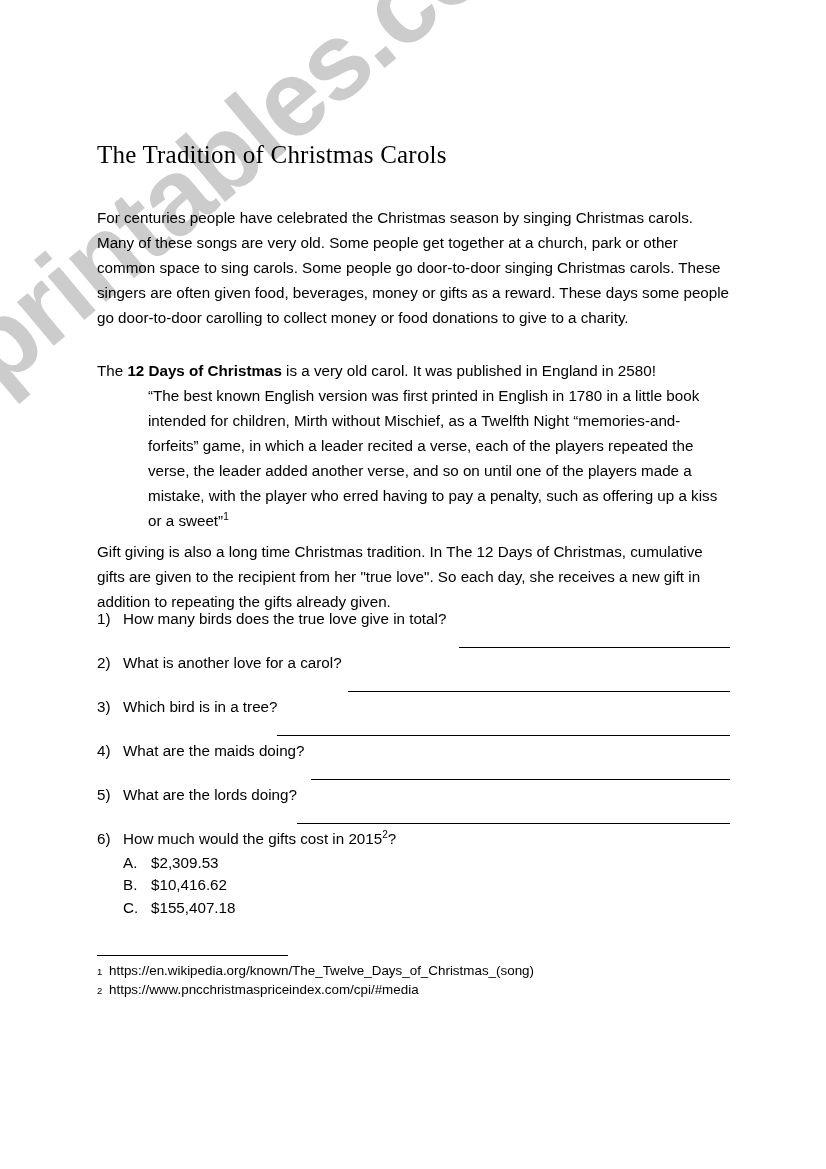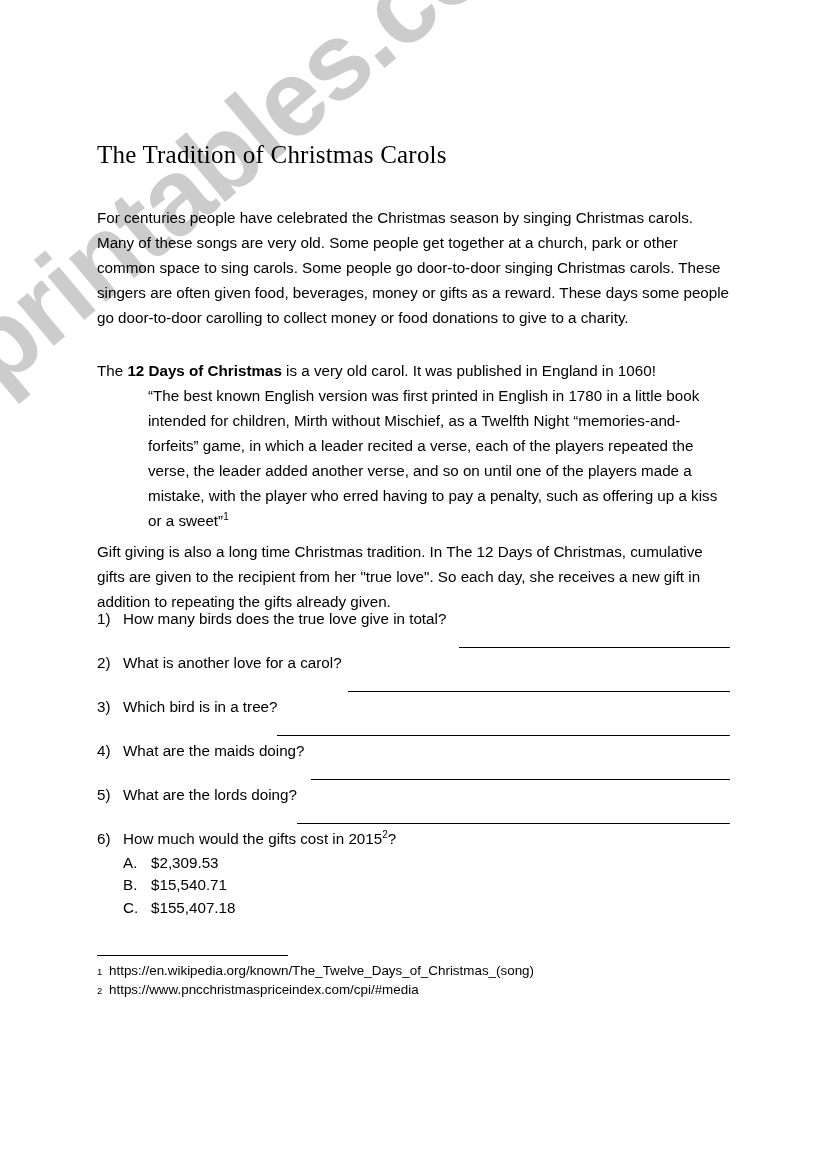--- a/index.html
+++ b/index.html
@@ -170,21 +170,21 @@
 <div class="page">
 
   <div class="watermark" style="color: rgb(204, 204, 204);">ESLprintables.com</div>
 
   <div class="content">
 
     <h1 class="doc-title">The Tradition of Christmas Carols</h1>
 
     <p class="body-block p-intro">For centuries people have celebrated the Christmas season by singing Christmas carols.  Many of these songs are very old.  Some people get together at a church, park or other common space to sing carols.  Some people go door-to-door singing Christmas carols.  These singers are often given food, beverages, money or gifts as a reward.  These days some people go door-to-door carolling to collect money or food donations to give to a charity.</p>
 
-    <p class="body-block p-carol"><span>The </span><span class="bold">12 Days of Christmas</span><span> is a very old carol.  It was published in England in 1060!</span></p>
+    <p class="body-block p-carol"><span>The </span><span class="bold">12 Days of Christmas</span><span> is a very old carol.  It was published in England in 2580!</span></p>
 
     <p class="body-block quote"><span>“The best known English version was first printed in English in 1780 in a little book intended for children, Mirth without Mischief, as a Twelfth Night “memories-and-forfeits” game, in which a leader recited a verse, each of the players repeated the verse, the leader added another verse, and so on until one of the players made a mistake, with the player who erred having to pay a penalty, such as offering up a kiss or a sweet”</span><span class="sup">1</span></p>
 
     <p class="body-block p-gift">Gift giving is also a long time Christmas tradition.  In The 12 Days of Christmas, cumulative gifts are given to the recipient from her "true love". So each day, she receives a new gift in addition to repeating the gifts already given.</p>
 
     <div class="questions">
 
       <div class="q-row">
         <span class="q-num">1)</span>
         <span class="q-text">How many birds does the true love give in total?</span>
@@ -222,21 +222,21 @@
         <span class="q-num">6)</span>
         <span><span>How much would the gifts cost in 2015</span><span class="sup">2</span><span>?</span></span>
       </div>
       <div class="q6-choices">
         <div class="choice">
           <span class="choice-letter">A.</span>
           <span class="choice-val">$2,309.53</span>
         </div>
         <div class="choice">
           <span class="choice-letter">B.</span>
-          <span class="choice-val">$15,540.71</span>
+          <span class="choice-val">$10,416.62</span>
         </div>
         <div class="choice">
           <span class="choice-letter">C.</span>
           <span class="choice-val">$155,407.18</span>
         </div>
       </div>
     </div>
 
     <div class="footnote-rule"></div>
 

